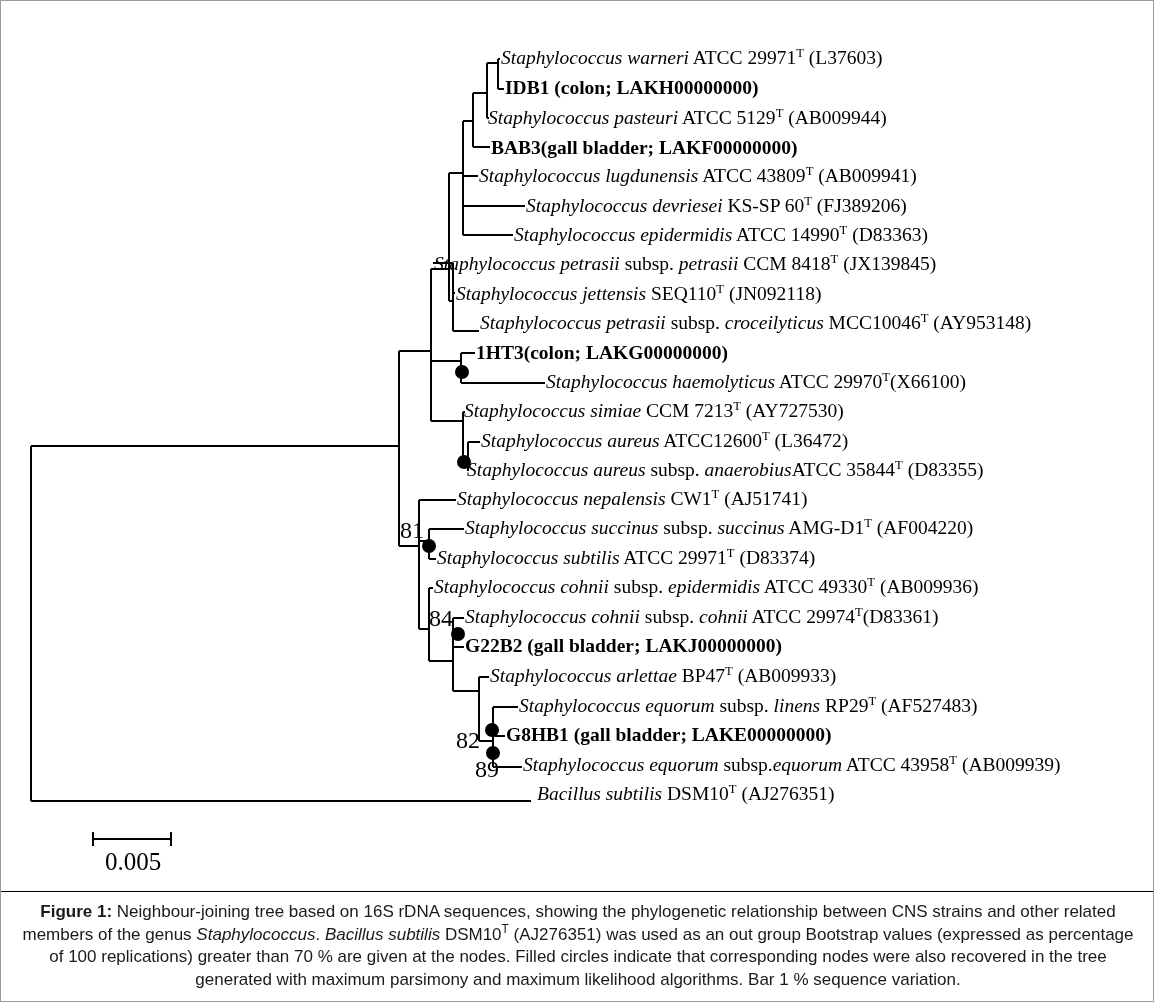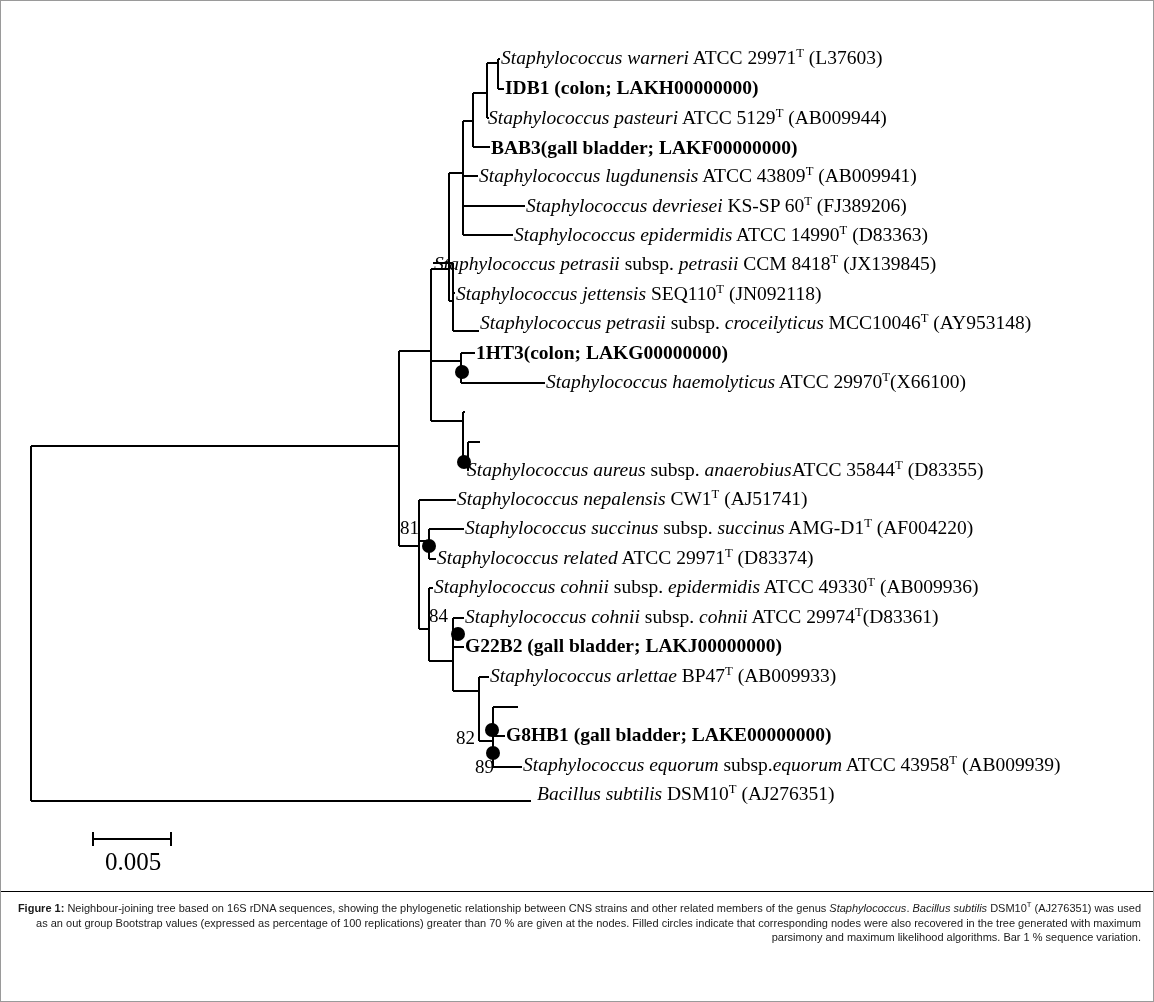--- a/index.html
+++ b/index.html
@@ -42,42 +42,42 @@
   .taxon i { font-style: italic; }
   .taxon b { font-weight: bold; }
   .taxon sup {
     font-size: 0.65em;
     vertical-align: super;
     line-height: 0;
   }
   .boot {
     position: absolute;
     font-family: "Liberation Serif", serif;
-    font-size: 19px;
+    font-size: 24px;
     color: #000000;
     white-space: nowrap;
     line-height: 1;
   }
   .scale-label {
     position: absolute;
     font-family: "Liberation Serif", serif;
     font-size: 25px;
     color: #000000;
     white-space: nowrap;
   }
   #caption {
     position: absolute;
     left: 14px;
     top: 900px;
     width: 1126px;
     font-family: "Liberation Sans", sans-serif;
-    font-size: 11px;
+    font-size: 17px;
     line-height: 1.33;
     color: #1a1a1a;
-    text-align: right;
+    text-align: center;
   }
   #caption i { font-style: italic; }
   #caption b { font-weight: bold; }
   #caption sup { font-size: 0.7em; vertical-align: super; line-height: 0; }
   #caption-rule {
     position: absolute;
     left: 0;
     top: 890px;
     width: 1152px;
     height: 1px;
@@ -210,28 +210,31 @@
     <div class="taxon" style="left:487px; top:107px;"><i>Staphylococcus pasteuri</i> ATCC 5129<sup>T</sup> (AB009944)</div>
     <div class="taxon" style="left:490px; top:137px;text-align:center;"><b>BAB3(gall bladder; LAKF00000000)</b></div>
     <div class="taxon" style="left:478px; top:165px;"><i>Staphylococcus lugdunensis</i> ATCC 43809<sup>T</sup> (AB009941)</div>
     <div class="taxon" style="left:525px; top:195px;"><i>Staphylococcus devriesei</i> KS-SP 60<sup>T</sup> (FJ389206)</div>
     <div class="taxon" style="left:513px; top:224px;"><i>Staphylococcus epidermidis</i> ATCC 14990<sup>T</sup> (D83363)</div>
     <div class="taxon" style="left:433px; top:253px;"><i>Staphylococcus petrasii</i> subsp. <i>petrasii</i> CCM 8418<sup>T</sup> (JX139845)</div>
     <div class="taxon" style="left:455px; top:283px;"><i>Staphylococcus jettensis</i> SEQ110<sup>T</sup> (JN092118)</div>
     <div class="taxon" style="left:479px; top:312px;"><i>Staphylococcus petrasii</i> subsp. <i>croceilyticus</i> MCC10046<sup>T</sup> (AY953148)</div>
     <div class="taxon" style="left:475px; top:342px;"><b>1HT3(colon; LAKG00000000)</b></div>
     <div class="taxon" style="left:545px; top:371px;"><i>Staphylococcus haemolyticus</i> ATCC 29970<sup>T</sup>(X66100)</div>
+    <div class="taxon" style="left:463px; top:400px;"><i>Staphylococcus simiae</i> CCM 7213<sup>T</sup> (AY727530)</div>
+    <div class="taxon" style="left:480px; top:430px;"><i>Staphylococcus aureus</i> ATCC12600<sup>T</sup> (L36472)</div>
     <div class="taxon" style="left:466px; top:459px;"><i>Staphylococcus aureus</i> subsp. <i>anaerobius</i>ATCC 35844<sup>T</sup> (D83355)</div>
     <div class="taxon" style="left:456px; top:488px;font-family:Liberation Serif, serif;"><i>Staphylococcus nepalensis</i> CW1<sup>T</sup> (AJ51741)</div>
     <div class="taxon" style="left:464px; top:517px;"><i>Staphylococcus succinus</i> subsp. <i>succinus</i> AMG-D1<sup>T</sup> (AF004220)</div>
-    <div class="taxon" style="left:436px; top:547px;"><i>Staphylococcus related</i> ATCC 29971<sup>T</sup> (D83374)</div>
+    <div class="taxon" style="left:436px; top:547px;"><i>Staphylococcus subtilis</i> ATCC 29971<sup>T</sup> (D83374)</div>
     <div class="taxon" style="left:433px; top:576px;"><i>Staphylococcus cohnii</i> subsp. <i>epidermidis</i> ATCC 49330<sup>T</sup> (AB009936)</div>
     <div class="taxon" style="left:464px; top:606px;"><i>Staphylococcus cohnii</i> subsp. <i>cohnii</i> ATCC 29974<sup>T</sup>(D83361)</div>
     <div class="taxon" style="left:464px; top:635px;"><b>G22B2 (gall bladder; LAKJ00000000)</b></div>
     <div class="taxon" style="left:489px; top:665px;"><i>Staphylococcus arlettae</i> BP47<sup>T</sup> (AB009933)</div>
+    <div class="taxon" style="left:518px; top:695px;"><i>Staphylococcus equorum</i> subsp. <i>linens</i> RP29<sup>T</sup> (AF527483)</div>
     <div class="taxon" style="left:505px; top:724px;"><b>G8HB1 (gall bladder; LAKE00000000)</b></div>
     <div class="taxon" style="left:522px; top:754px;"><i>Staphylococcus equorum</i> subsp.<i>equorum</i> ATCC 43958<sup>T</sup> (AB009939)</div>
     <div class="taxon" style="left:536px; top:783px;"><i>Bacillus subtilis</i> DSM10<sup>T</sup> (AJ276351)</div>
 
     <div class="boot" style="left:399px; top:517px;">81</div>
     <div class="boot" style="left:428px; top:605px;">84</div>
     <div class="boot" style="left:455px; top:727px;">82</div>
     <div class="boot" style="left:474px; top:756px;">89</div>
 
     <div class="scale-label" style="left:104px; top:847px;">0.005</div>

